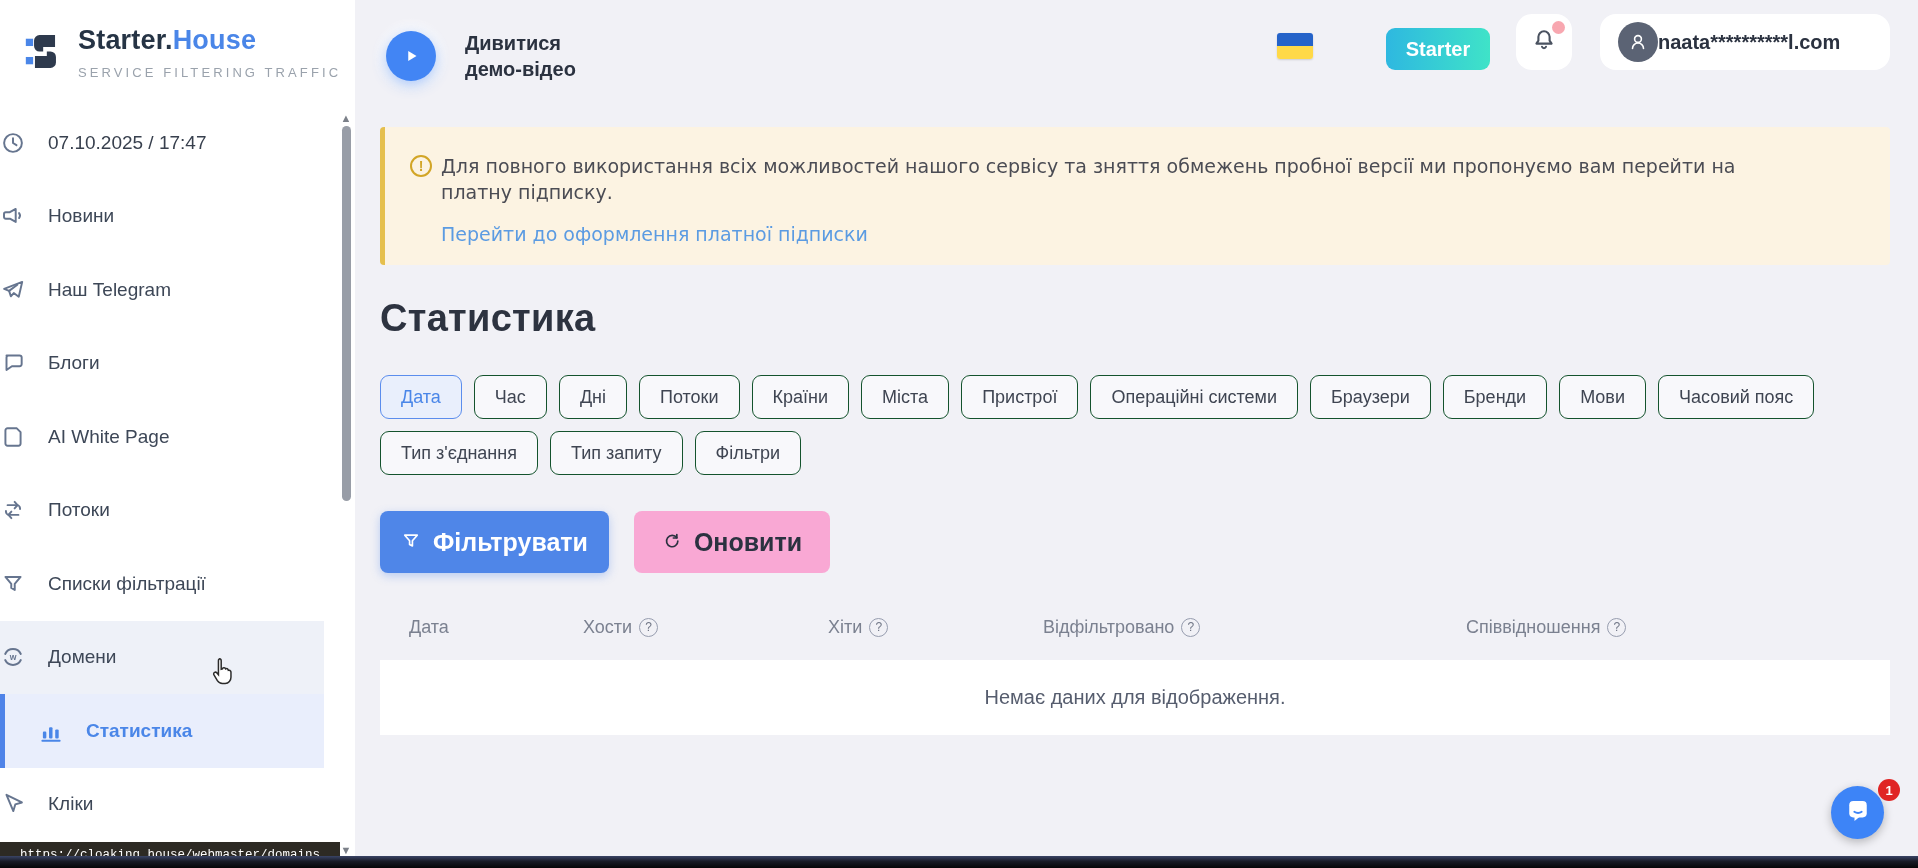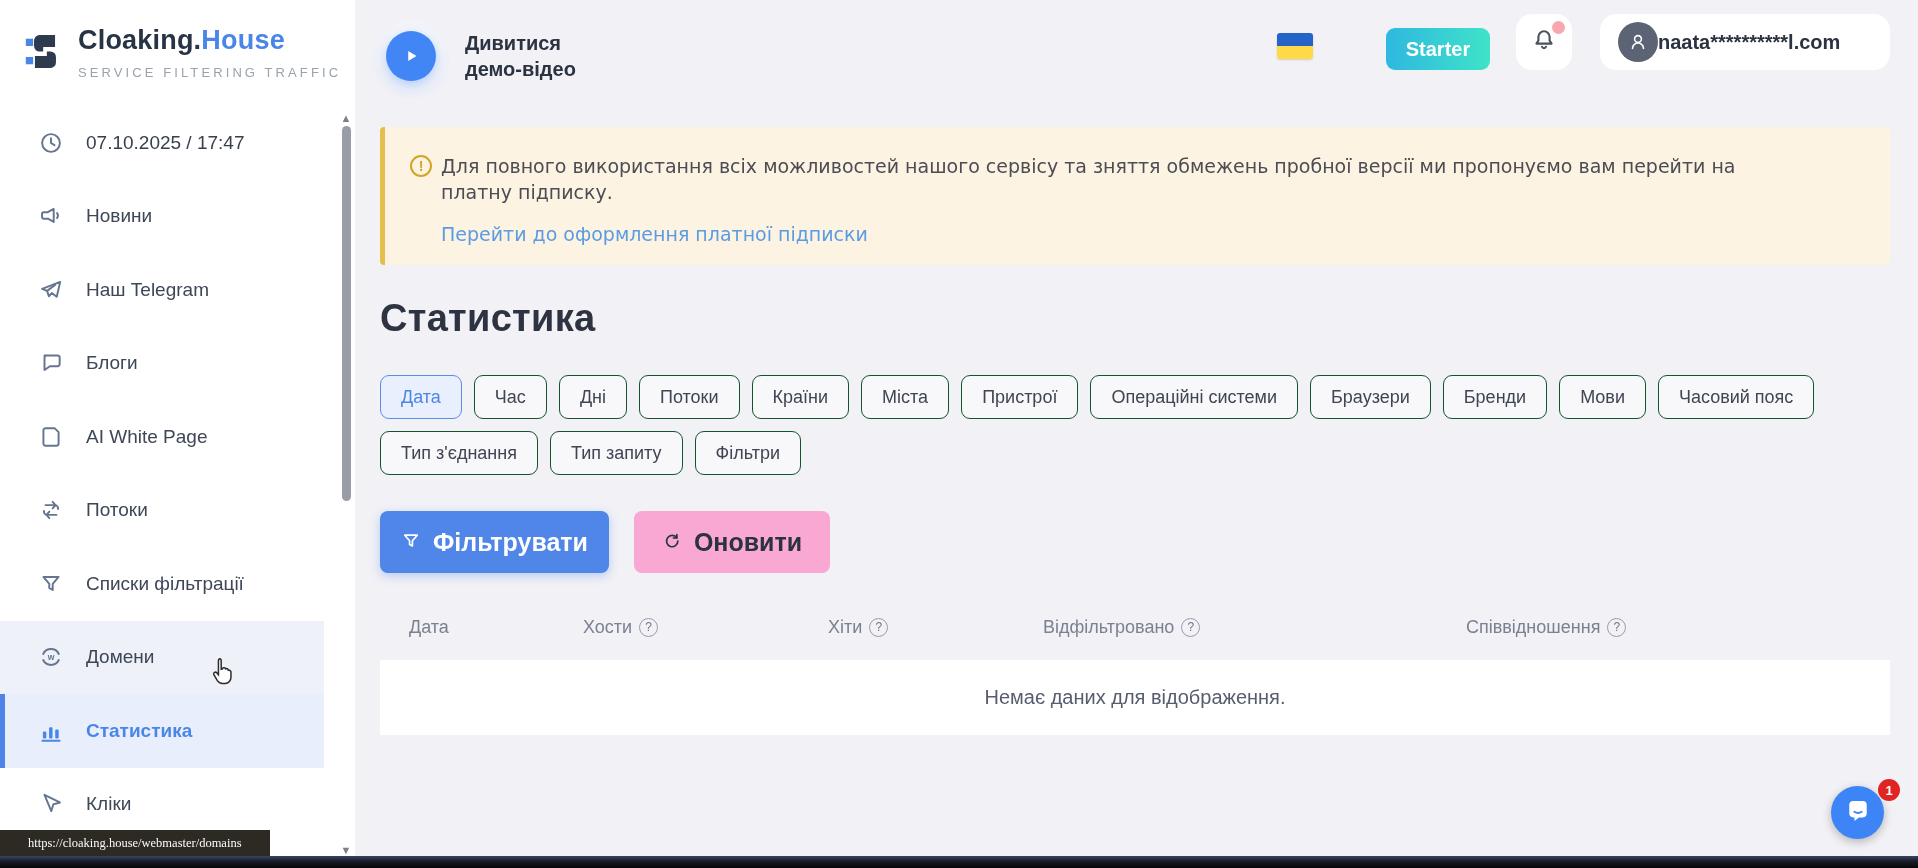--- a/index.html
+++ b/index.html
@@ -6,21 +6,21 @@
   html,body { width:1918px; height:868px; overflow:hidden; }
   body { font-family:"Liberation Sans","DejaVu Sans",sans-serif; background:#f1f1f6; color:#2d3340; position:relative; }
 
   
   .sidebar { position:absolute; left:0; top:0; width:355px; height:868px; background:#ffffff; z-index:2; }
   .logo { position:absolute; left:24px; top:26px; display:flex; align-items:center; gap:12px; cursor:pointer; }
   .logo-text .brand { font-size:27px; font-weight:700; letter-spacing:.2px; color:#263445; line-height:1.05; }
   .logo-text .brand .accent { color:#4a86e8; }
   .logo-text .tagline { font-size:13px; letter-spacing:3.1px; color:#9aa2ac; margin-top:11px; }
   .nav { position:absolute; left:0; top:106px; width:355px; }
-  .nav-item { height:73.5px; width:324px; display:flex; align-items:center; padding-left:38px; gap:22px;
+  .nav-item { height:73.5px; width:324px; display:flex; align-items:center; gap:22px;
               font-size:19px; font-weight:500; color:#3d4757; cursor:pointer; }
   .nav-item .nicon { width:26px; height:26px; color:#66758f; flex:0 0 26px; display:flex; align-items:center; justify-content:center; }
   .nav-item.static { cursor:default; color:#38404e; }
   .nav-item.hovered { background:#eef1f8; }
   .nav-item.active { background:#e9eefc; border-left:5px solid #4f83e8; padding-left:33px; color:#4a86e8; font-weight:700; }
   .nav-item.active .nicon { color:#4a86e8; }
   
   .sb-scroll-arrow { position:absolute; left:338px; width:16px; text-align:center; font-size:11px; color:#7b8089; cursor:pointer; z-index:3; }
   .sb-thumb { position:absolute; left:342px; top:126px; width:9px; height:375px; background:#989da7; border-radius:5px; cursor:pointer; z-index:3; }
   
@@ -77,23 +77,23 @@
   
   .thead { position:absolute; left:25px; top:612px; width:1510px; display:grid;
            grid-template-columns:174px 245px 215px 423px 1fr; padding:0 0 0 29px; }
   .th { display:flex; align-items:center; gap:7px; font-size:18px; color:#7b8190; height:30px; }
   .help { width:19px; height:19px; border:1.5px solid #979daf; border-radius:50%; color:#6f7585; font-size:12px;
           display:flex; align-items:center; justify-content:center; cursor:pointer; flex:0 0 19px; }
   .tbody-empty { position:absolute; left:25px; top:660px; width:1510px; height:75px; background:#ffffff;
                  display:flex; align-items:center; justify-content:center; font-size:20px; color:#565d6e; }
 
   
-  .status-tooltip { position:absolute; left:0; bottom:12px; height:26px; background:#2d2a24; color:#fdfdfd;
-                    font-size:12.5px; font-family:Liberation Serif, serif; display:flex; align-items:center;
-                    padding:0 28px; z-index:6; }
+  .status-tooltip { position:absolute; left:0; bottom:0; height:26px; background:#2d2a24; color:#fdfdfd;
+                    font-size:12.5px; font-family:Liberation Mono, monospace; display:flex; align-items:center;
+                    padding:0 20px; z-index:6; }
   .bottom-strip { position:absolute; left:0; bottom:0; width:1918px; height:12px; z-index:7;
                   background:linear-gradient(180deg,#3a4466 0%,#181b26 45%,#050608 100%); }
 
   
   .chat-fab { position:absolute; left:1831px; top:786px; width:53px; height:53px; border-radius:50%; background:#3d84f7;
               display:flex; align-items:center; justify-content:center; cursor:pointer; box-shadow:0 3px 10px rgba(0,0,0,.25); z-index:8; }
   .chat-badge { position:absolute; left:1878px; top:779px; width:22px; height:22px; border-radius:50%; background:#e02424;
                 color:#ffffff; font-size:13px; font-weight:700; display:flex; align-items:center; justify-content:center; z-index:9; }
 
   svg.stroke { fill:none; stroke:currentColor; stroke-width:1.8; stroke-linecap:round; stroke-linejoin:round; }
@@ -104,21 +104,21 @@
 <div class="sidebar">
   <div class="logo">
     <span>
       <svg width="42" height="45" viewBox="0 0 46 46">
         <rect x="2" y="9" width="8" height="8" fill="#4a86e8"></rect>
         <rect x="2" y="29" width="8" height="8" fill="#4a86e8"></rect>
         <path d="M34 5H17a6 6 0 0 0-6 6v6a6 6 0 0 0 6 6h8v5H12v13h17a6 6 0 0 0 6-6v-6a6 6 0 0 0-6-6h-8v-5h13z" fill="#2e3a4d"></path>
       </svg>
     </span>
     <span class="logo-text">
-      <div class="brand"><span>Cloaking.</span><span class="accent">House</span></div>
+      <div class="brand"><span>Starter.</span><span class="accent">House</span></div>
       <div class="tagline">SERVICE FILTERING TRAFFIC</div>
     </span>
   </div>
 
   <div class="nav">
     <div class="nav-item static">
       <span class="nicon">
         <svg class="stroke" width="26" height="26" viewBox="0 0 24 24">
             <circle cx="12" cy="12" r="8.2"></circle>
             <path d="M12 7.5V12l3.2 2"></path>

